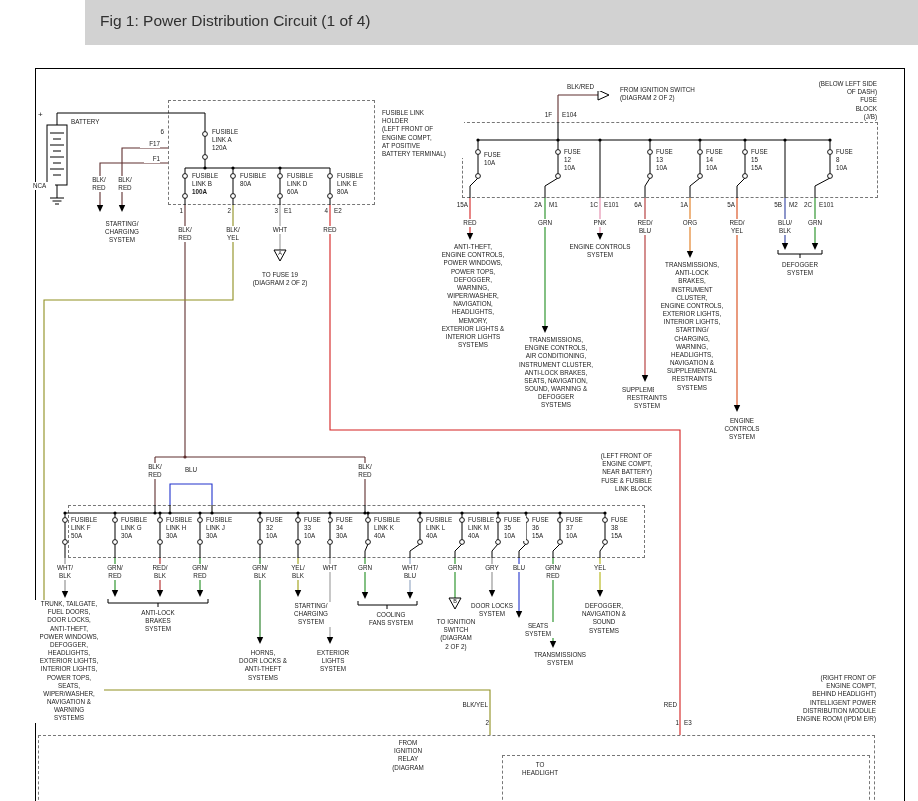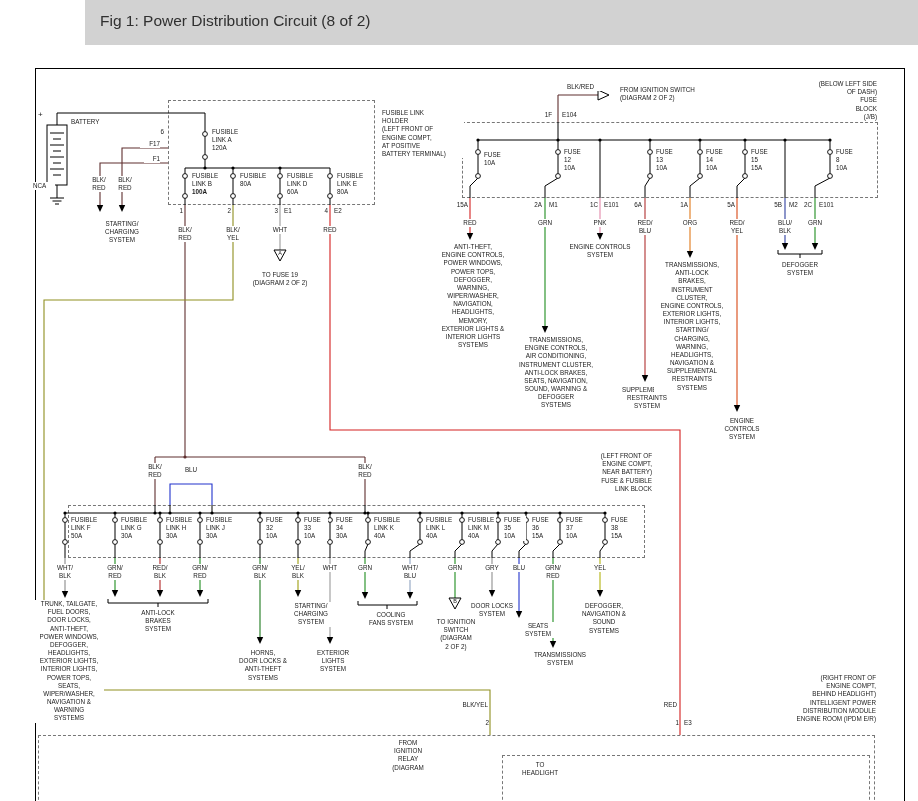--- a/index.html
+++ b/index.html
@@ -14,21 +14,21 @@
   .lbl.right { text-align:right; }
   .lbl.nobg  { background:transparent; }
   .lbl span { display:block; white-space:pre-line; }
   .lbl span.bold { font-weight:bold; }
   .tri { font-size:5.5px; }
 </style>
 </head>
 <body>
 
 <div class="titlebar"></div>
-<div class="pagetitle">Fig 1: Power Distribution Circuit (8 of 2)</div>
+<div class="pagetitle">Fig 1: Power Distribution Circuit (1 of 4)</div>
 
 <div class="borderbox" style="left:35px;top:68px;width:870px;height:740px"></div>
 <div class="dashed" style="left:168px;top:100px;width:207px;height:105px"></div>
 <div class="dashed" style="left:462px;top:122px;width:416px;height:76px"></div>
 <div class="dashed" style="left:68px;top:505px;width:577px;height:53px"></div>
 <div class="dashed" style="left:38px;top:735px;width:837px;height:70px"></div>
 <div class="dashed" style="left:502px;top:755px;width:368px;height:50px"></div>
 
 <svg class="wires" width="918" height="801" viewBox="0 0 918 801">
 

